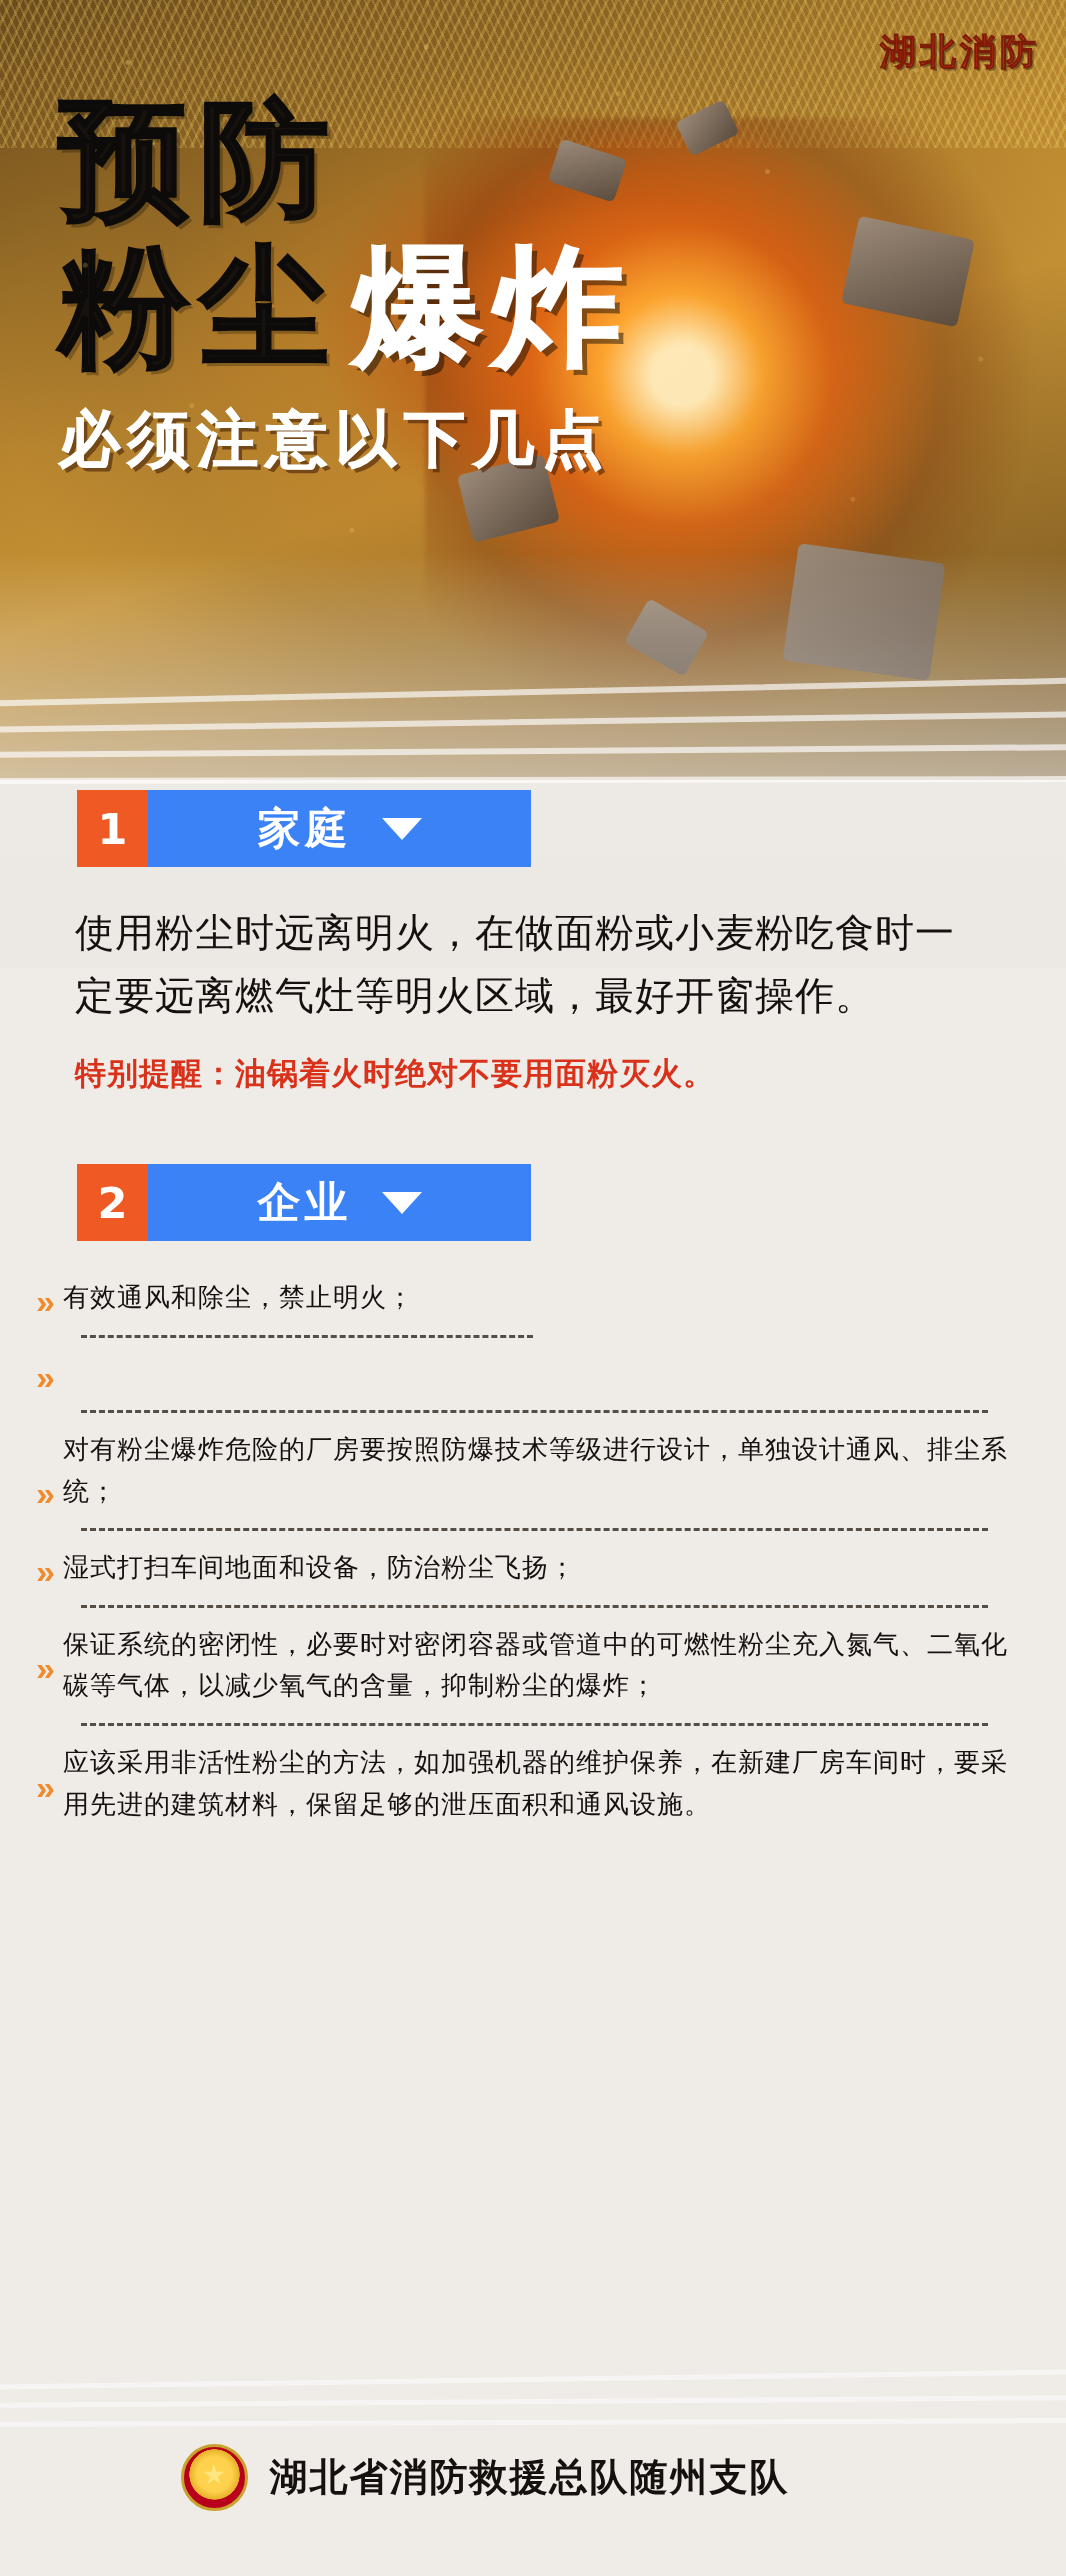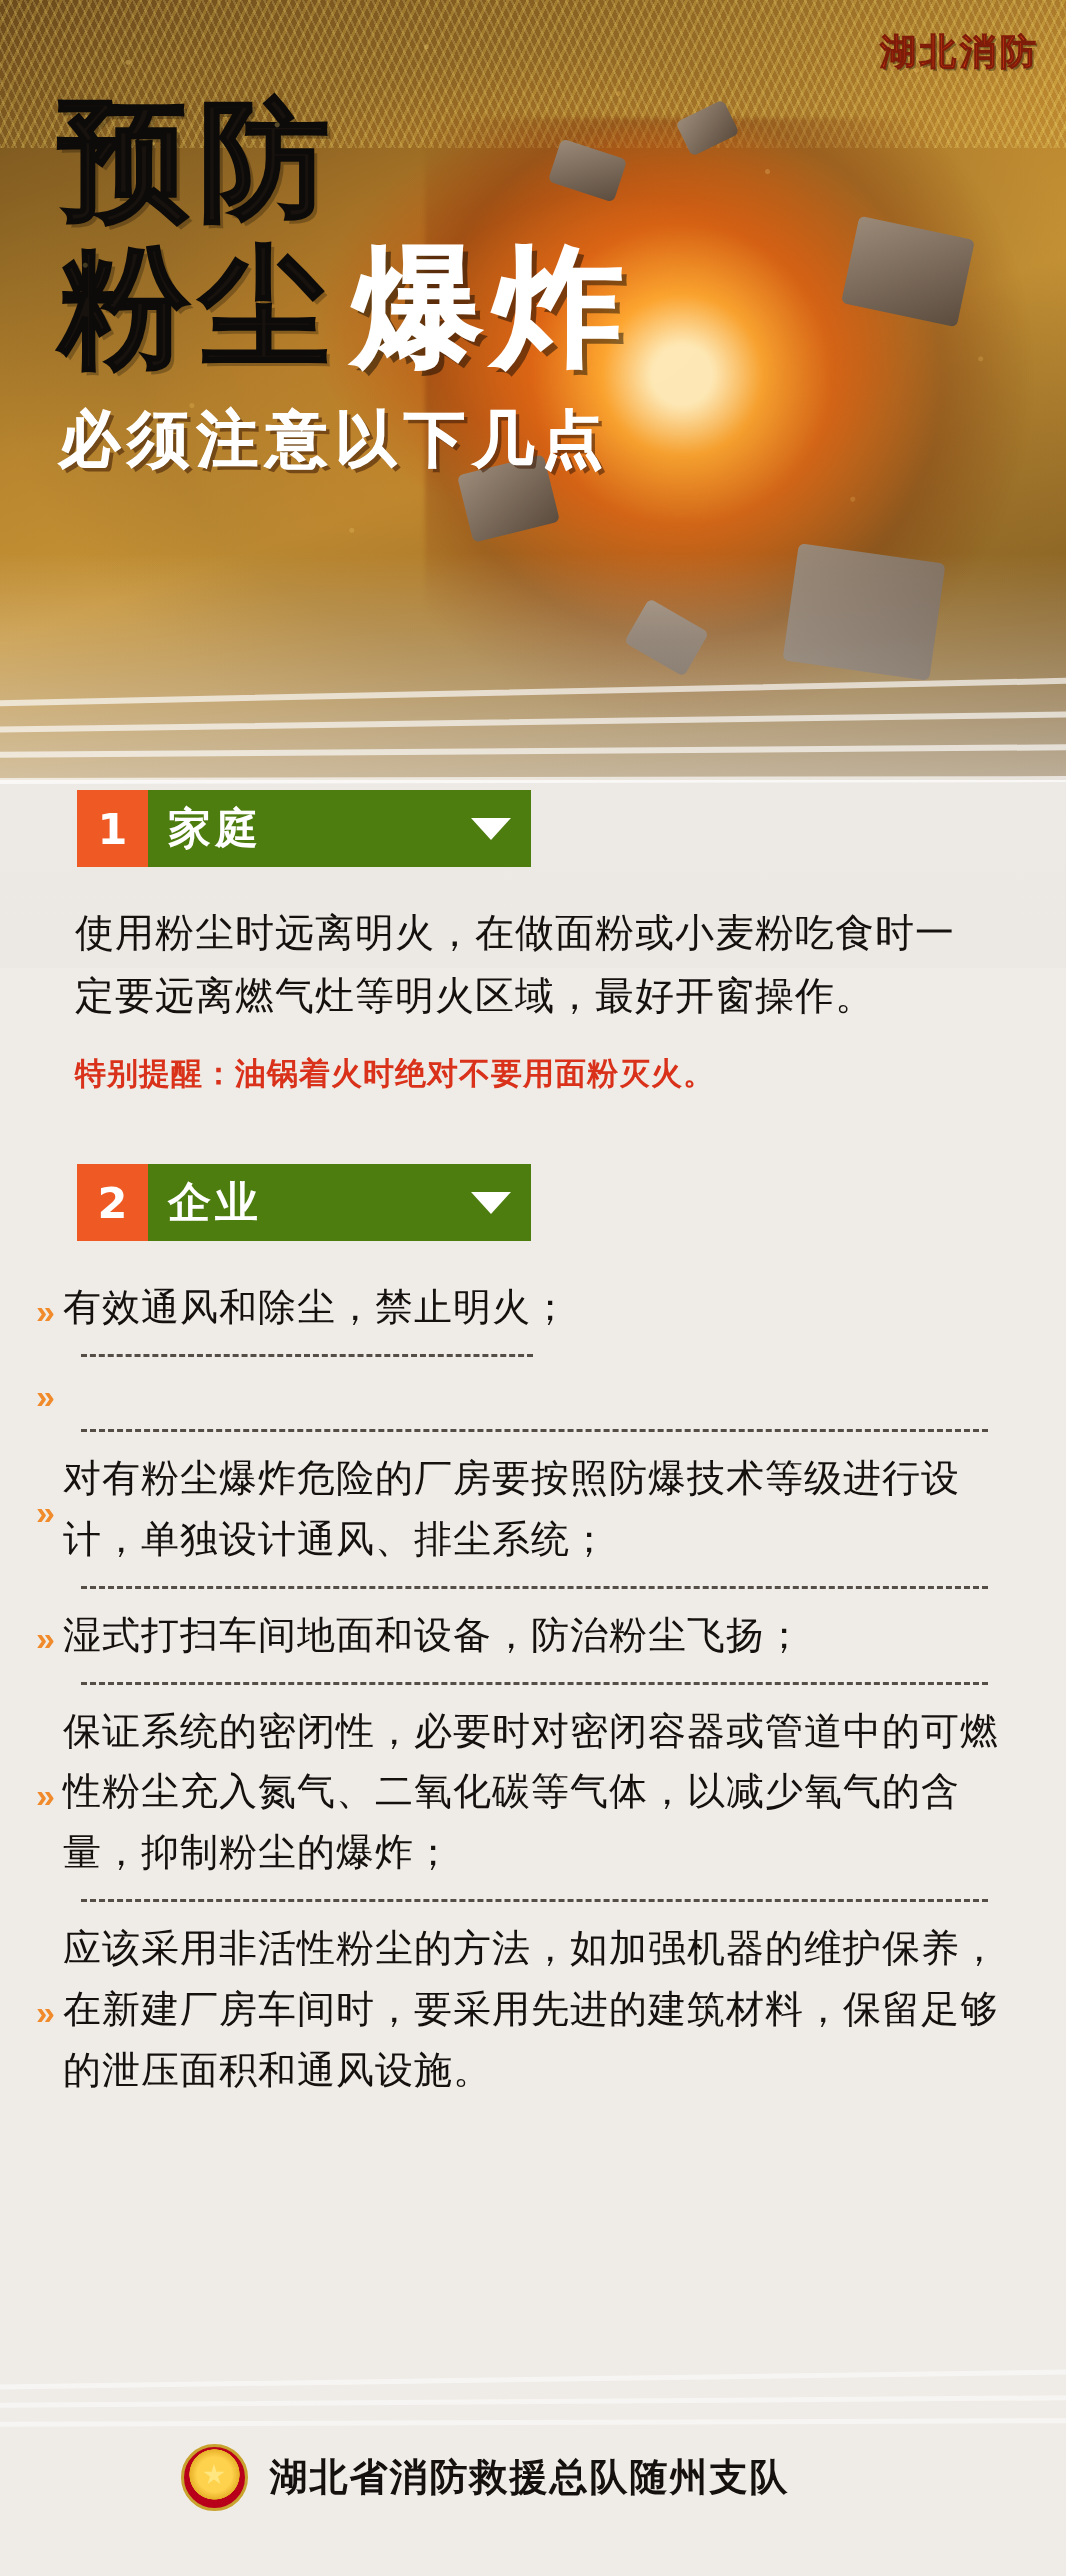--- a/index.html
+++ b/index.html
@@ -119,22 +119,22 @@
   .section-head{
     display:flex;align-items:stretch;height:77px;margin:0 0 0 77px;width:454px;
   }
   .sec-num{
     width:71px;background:#ef5a24;color:#fff;
     display:flex;align-items:center;justify-content:center;
     font-size:43px;font-weight:bold;
     font-family:"DejaVu Sans","Liberation Sans",sans-serif;
   }
   .sec-bar{
-    flex:1;background:#4d7c0f;color:#fff;display:flex;align-items:center;
-    padding:0 20px;justify-content:space-between;
+    flex:1;background:#3b82f6;color:#fff;display:flex;align-items:center;
+    padding:0 20px;justify-content:center;
   }
   .sec-title{
     font-size:43px;font-weight:bold;letter-spacing:4px;
     font-family:"DejaVu Sans","Liberation Sans",sans-serif;
   }
   .caret{
     width:0;height:0;border-left:20px solid transparent;border-right:20px solid transparent;
     border-top:22px solid #fff;margin-left:30px;
   }
 
@@ -151,21 +151,21 @@
 
   .list{margin:26px 39px 0 36px;}
   .item{
     display:flex;align-items:flex-start;gap:14px;padding:10px 0 6px 0;
   }
   .chev{
     flex:0 0 auto;margin-top:6px;color:#f08a2a;font-size:34px;font-weight:bold;line-height:1;
     letter-spacing:-6px;
   }
   .item-text{
-    font-size:38px;line-height:1.6;color:#15110f;letter-spacing:1px;
+    font-size:26px;line-height:1.6;color:#15110f;letter-spacing:1px;
     font-family:"DejaVu Sans","Liberation Sans",sans-serif;
   }
   .item.center{align-items:center;}
   .dash{
     height:0;border-top:3px dashed #3b332c;opacity:.85;
     margin:10px 39px 6px 45px;
   }
   .dash.short{margin-right:494px;}
 
   

